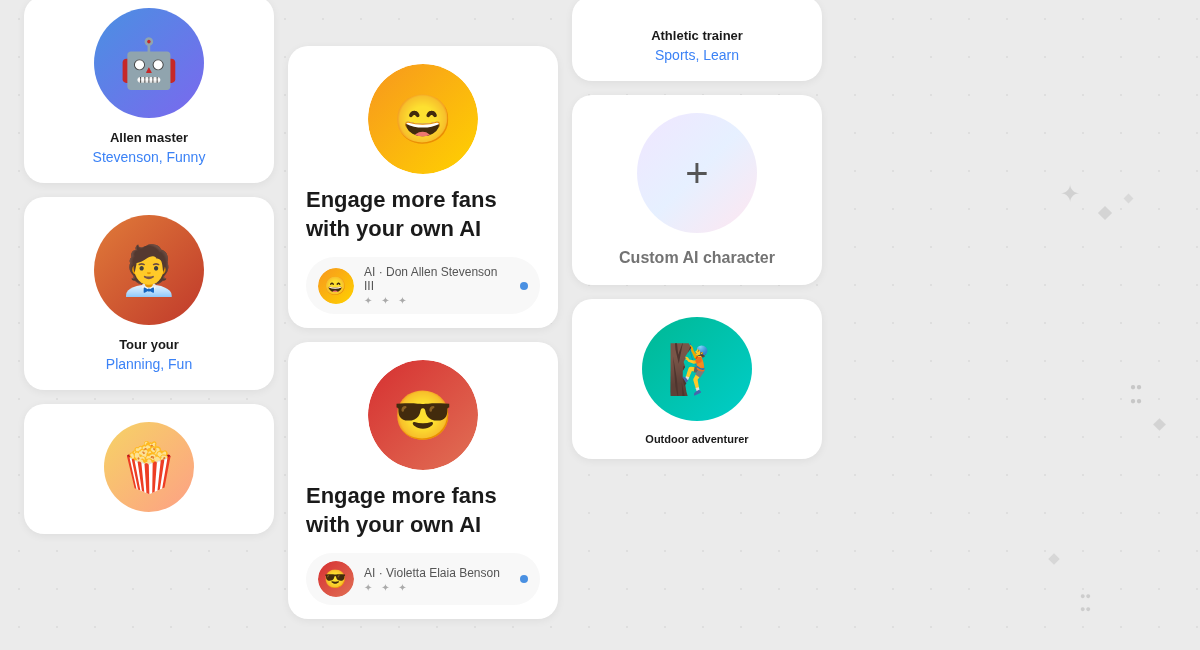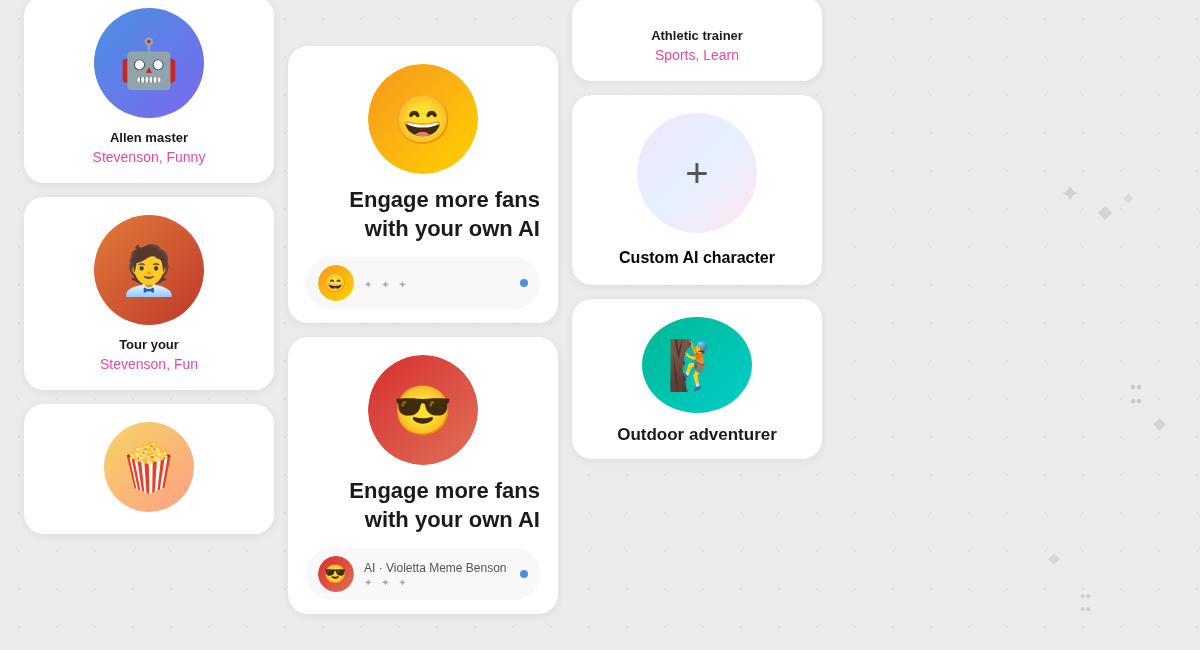--- a/index.html
+++ b/index.html
@@ -38,40 +38,40 @@
     .card-title {
       font-size: 13px;
       font-weight: 600;
       color: #1a1a1a;
       text-align: center;
       margin-bottom: 4px;
     }
 
     .card-subtitle {
       font-size: 14px;
-      color: #ec4899;
+      color: #3b82f6;
       text-align: center;
     }
 
     
     .engage-card {
       background: #ffffff;
       border-radius: 20px;
       padding: 18px 18px 14px;
       display: flex;
       flex-direction: column;
       align-items: center;
       box-shadow: 0 2px 8px rgba(0,0,0,0.06);
     }
 
     .engage-title {
       font-size: 22px;
       font-weight: 700;
       color: #1a1a1a;
-      text-align: right;
+      text-align: left;
       line-height: 1.3;
       margin-bottom: 14px;
     }
 
     .engage-user-row {
       width: 100%;
       background: #f8f8f8;
       border-radius: 30px;
       padding: 8px 12px;
       display: flex;
@@ -132,21 +132,21 @@
       align-items: center;
       justify-content: center;
       margin-bottom: 16px;
       font-size: 36px;
       color: #555;
     }
 
     .custom-ai-title {
       font-size: 16px;
       font-weight: 600;
-      color: #000000;
+      color: #737373;
     }
 
     
     .avatar-meme {
       background: linear-gradient(135deg, #4a90e2, #7b68ee);
       width: 100%;
       height: 100%;
       display: flex;
       align-items: center;
       justify-content: center;
@@ -285,21 +285,21 @@
         </div>
         <div class="card-title">Allen master</div>
         <div class="card-subtitle">Stevenson, Funny</div>
       </div>
 
       <div class="card">
         <div class="card-avatar">
           <div class="avatar-tour">🧑‍💼</div>
         </div>
         <div class="card-title">Tour your</div>
-        <div class="card-subtitle">Stevenson, Fun</div>
+        <div class="card-subtitle">Planning, Fun</div>
       </div>
 
       <div class="card-partial">
         <div style="width:90px; height:90px; border-radius:50%; overflow:hidden; display:flex; align-items:center; justify-content:center;">
           <div class="avatar-popcorn">🍿</div>
         </div>
       </div>
     </div>
 
     <div class="col col-2" style="margin-top:30px;">
@@ -307,37 +307,38 @@
       <div class="engage-card">
         <div class="card-avatar">
           <div class="avatar-engage1" style="border-radius:50%;">😄</div>
         </div>
         <div class="engage-title">Engage more fans with your own AI</div>
         <div class="engage-user-row">
           <div class="engage-user-avatar">
             <div class="small-avatar" style="background:linear-gradient(135deg,#f7971e,#ffd200);">😄</div>
           </div>
           <div class="engage-user-info">
+            <div class="engage-user-name">AI · Don Allen Stevenson III</div>
             <div class="engage-user-dots" style="font-size:10px; color:#aaa; letter-spacing:3px;">✦ ✦ ✦</div>
           </div>
           <div class="blue-dot"></div>
         </div>
       </div>
 
       <div class="engage-card">
         <div class="card-avatar">
           <div class="avatar-engage2" style="border-radius:50%;">😎</div>
         </div>
         <div class="engage-title">Engage more fans with your own AI</div>
         <div class="engage-user-row">
           <div class="engage-user-avatar">
             <div class="small-avatar" style="background:linear-gradient(135deg,#d63031,#e17055);">😎</div>
           </div>
           <div class="engage-user-info">
-            <div class="engage-user-name">AI · Violetta Meme Benson</div>
+            <div class="engage-user-name">AI · Violetta Elaia Benson</div>
             <div class="engage-user-dots" style="font-size:10px; color:#aaa; letter-spacing:3px;">✦ ✦ ✦</div>
           </div>
           <div class="blue-dot"></div>
         </div>
       </div>
     </div>
 
     <div class="col col-3" style="margin-top:-20px;">
 
       <div class="card" style="padding-bottom:18px;">
@@ -350,19 +351,19 @@
         <div class="custom-ai-circle">
           <span style="font-size:40px; font-weight:300; color:#555;">+</span>
         </div>
         <div class="custom-ai-title">Custom AI character</div>
       </div>
 
       <div class="card" style="overflow:hidden; max-height:160px; padding-bottom:10px;">
         <div class="card-avatar">
           <div class="avatar-outdoor">🧗</div>
         </div>
-        <div class="card-title" style="font-size:17px;">Outdoor adventurer</div>
+        <div class="card-title" style="font-size:11px;">Outdoor adventurer</div>
       </div>
     </div>
 
   </div>
 
 </div>
 
 </body></html>

